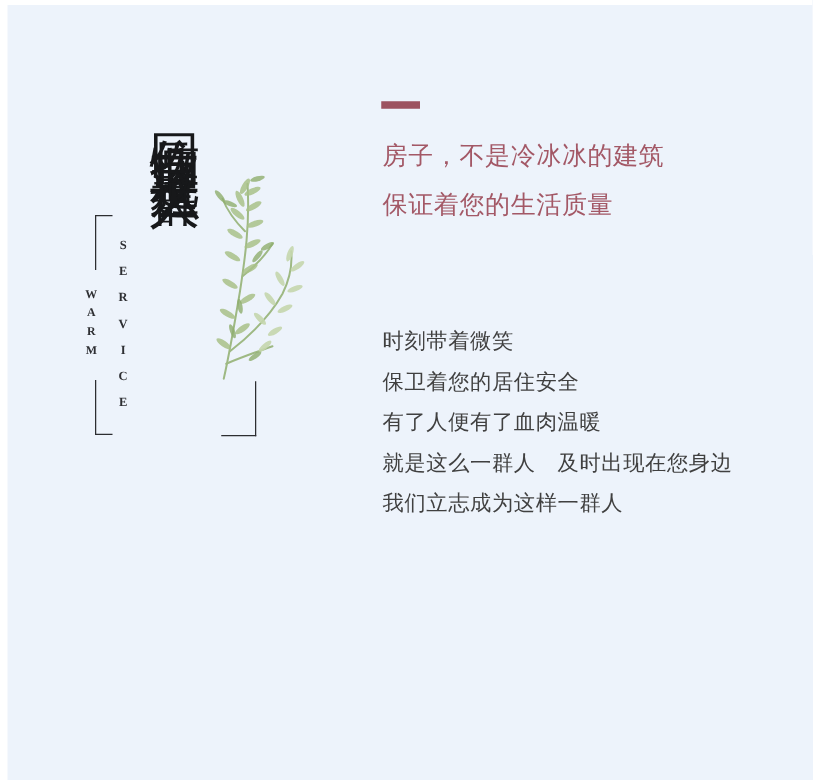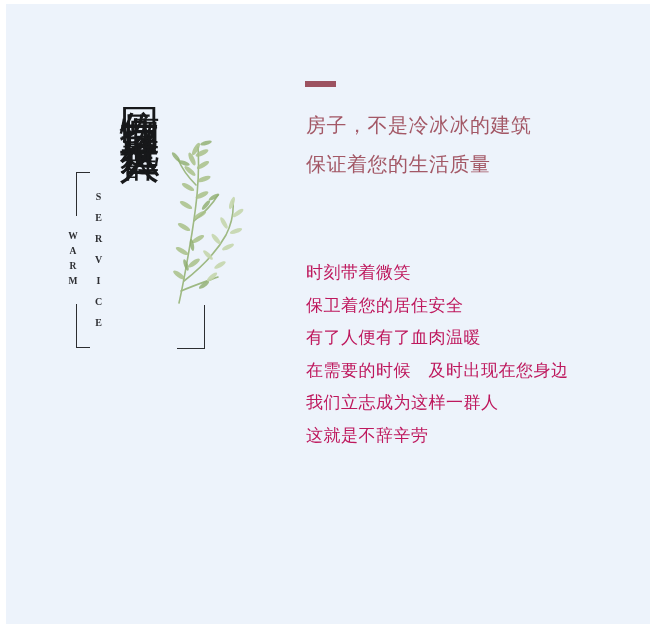--- a/index.html
+++ b/index.html
@@ -120,22 +120,21 @@
     </svg>
   </div>
 
   <div class="dash" style="background: rgb(156, 82, 96);"></div>
 
   <div class="headline" style="color: rgb(163, 88, 102);">
       <div class="headline-line">房子，不是冷冰冰的建筑</div>
       <div class="headline-line">保证着您的生活质量</div>
     </div>
 
-  <div class="body-block" style="color: #be185d;">
+  <div class="body-block" style="color: #404040;">
       <div class="body-line">时刻带着微笑</div>
       <div class="body-line">保卫着您的居住安全</div>
       <div class="body-line">有了人便有了血肉温暖</div>
-      <div class="body-line">在需要的时候　及时出现在您身边</div>
+      <div class="body-line">就是这么一群人　及时出现在您身边</div>
       <div class="body-line">我们立志成为这样一群人</div>
-      <div class="body-line">这就是不辞辛劳</div>
     </div>
 
 </div>
 
 </body></html>

